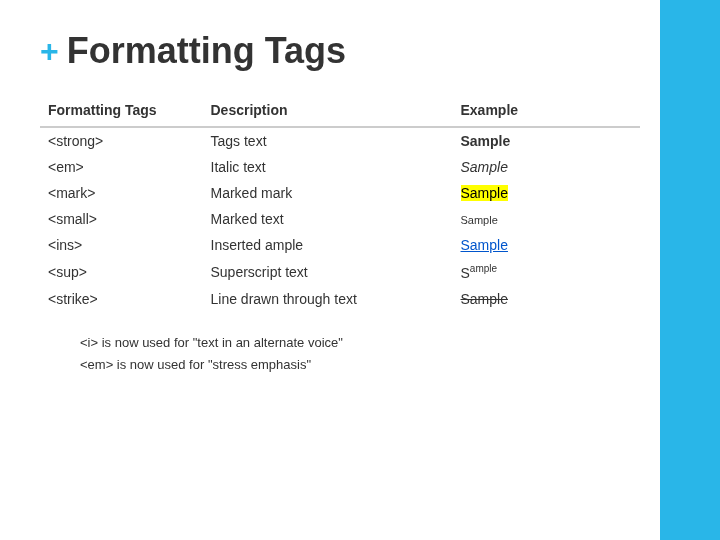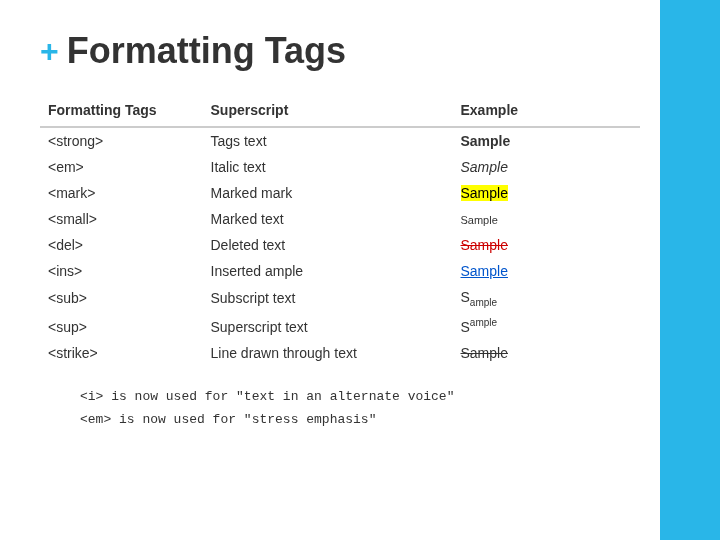--- a/index.html
+++ b/index.html
@@ -87,40 +87,39 @@
     .ex-ins { text-decoration: underline; color: #0055cc; }
     .ex-sub sub { font-size: 10px; }
     .ex-sup sup { font-size: 10px; }
     .ex-strike { text-decoration: line-through; }
 
     .footer-notes {
       font-size: 13px;
       color: #333333;
       padding-left: 40px;
       line-height: 1.7;
-      font-family: Liberation Mono, monospace;
     }
   </style>
 </head>
 <body>
 
 <div class="blue-bar"></div>
 
 <div class="main-content">
 
   <div class="title-row">
     <span class="plus-sign">+</span>
     <h1 class="page-title">Formatting Tags</h1>
   </div>
 
   <table>
     <thead>
       <tr>
         <th class="tag-col">Formatting Tags</th>
-        <th class="desc-col">Superscript</th>
+        <th class="desc-col">Description</th>
         <th class="example-col">Example</th>
       </tr>
     </thead>
     <tbody>
 
       <tr>
         <td>&lt;strong&gt;</td>
         <td>Tags text</td>
         <td><strong class="ex-bold">Sample</strong></td>
       </tr>
@@ -136,37 +135,27 @@
         <td>Marked  mark</td>
         <td><mark class="ex-mark">Sample</mark></td>
       </tr>
 
       <tr>
         <td>&lt;small&gt;</td>
         <td>Marked text</td>
         <td><small class="ex-small">Sample</small></td>
       </tr>
 
-      <tr>
-        <td>&lt;del&gt;</td>
-        <td>Deleted text</td>
-        <td><del class="ex-del">Sample</del></td>
-      </tr>
 
       <tr>
         <td>&lt;ins&gt;</td>
         <td>Inserted ample</td>
         <td><ins class="ex-ins">Sample</ins></td>
       </tr>
 
-      <tr>
-        <td>&lt;sub&gt;</td>
-        <td>Subscript  text</td>
-        <td><span class="ex-sub">S<sub>ample</sub></span></td>
-      </tr>
 
       <tr>
         <td>&lt;sup&gt;</td>
         <td>Superscript text</td>
         <td><span class="ex-sup">S<sup>ample</sup></span></td>
       </tr>
 
       <tr>
         <td>&lt;strike&gt;</td>
         <td>Line drawn through text</td>

